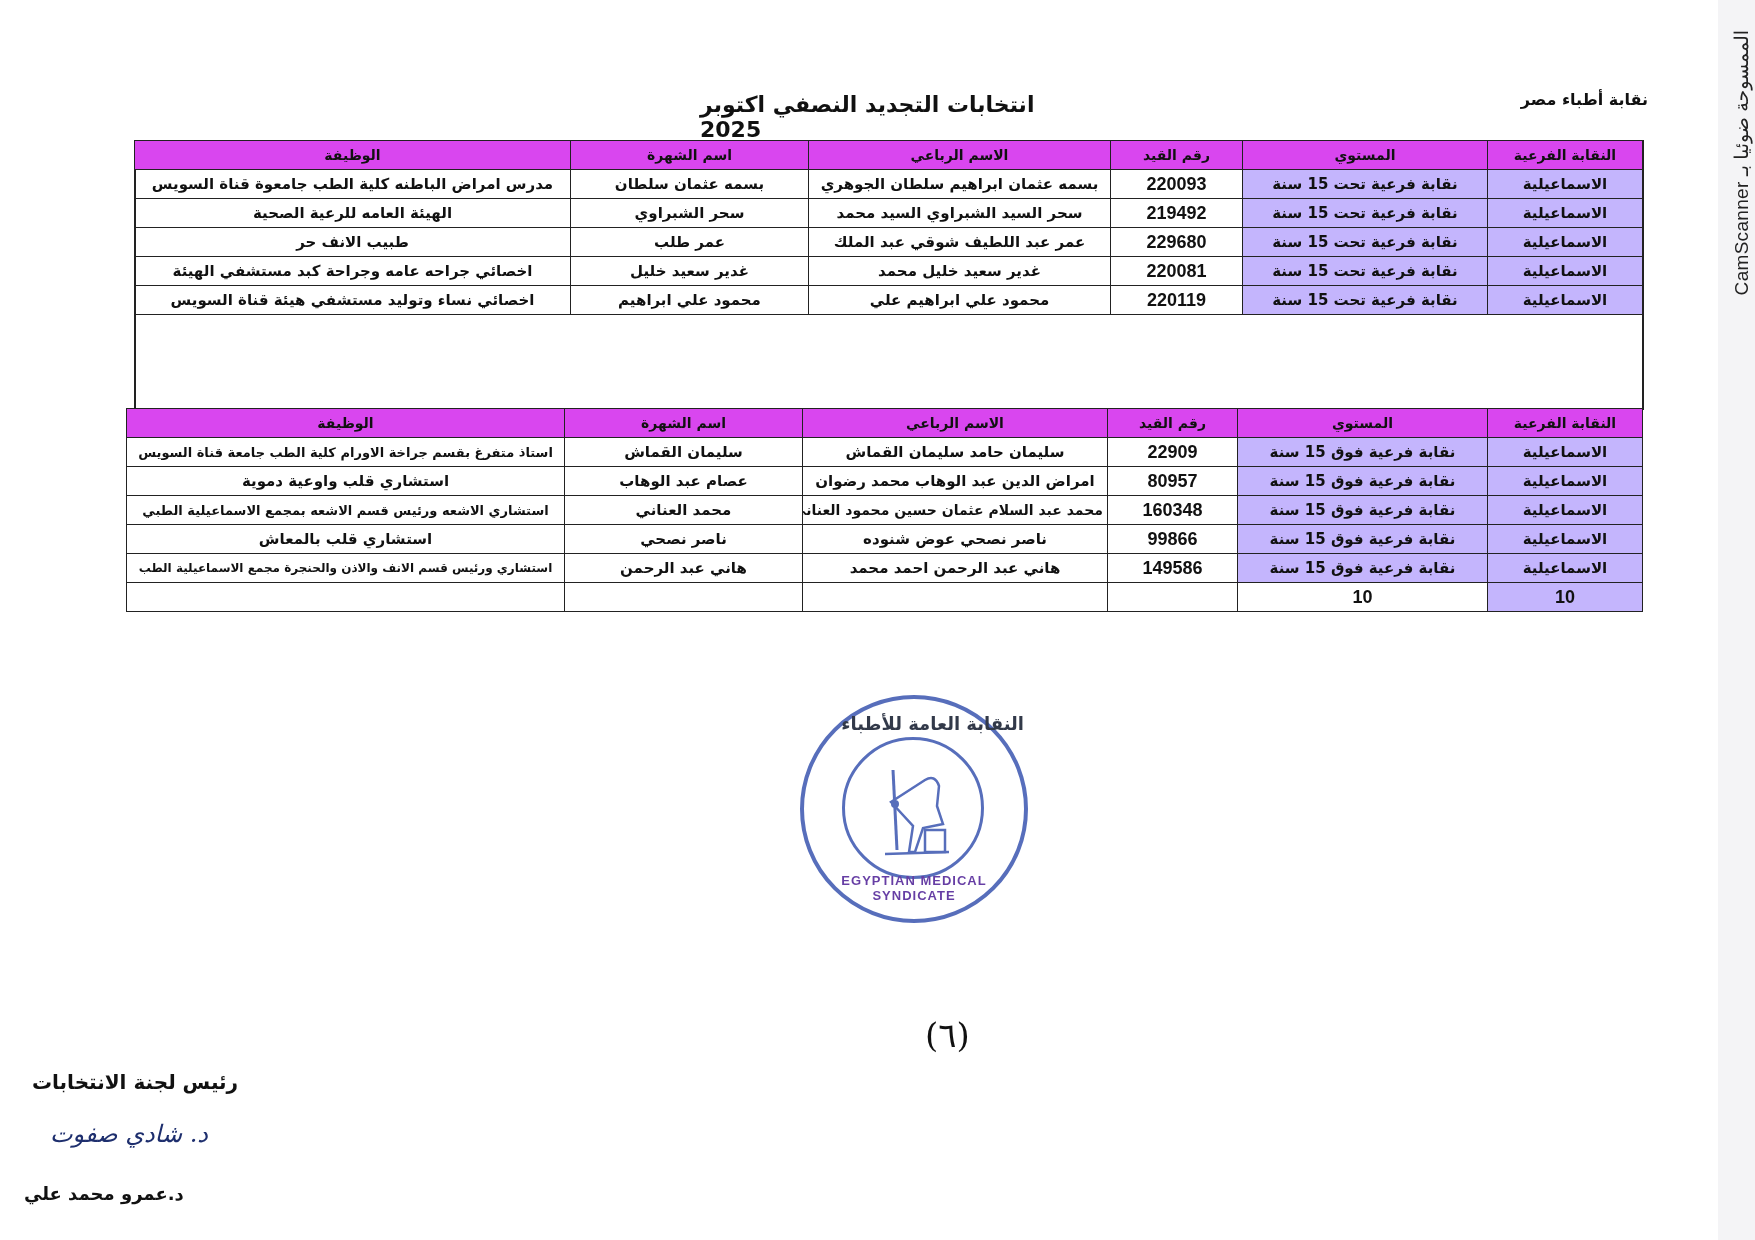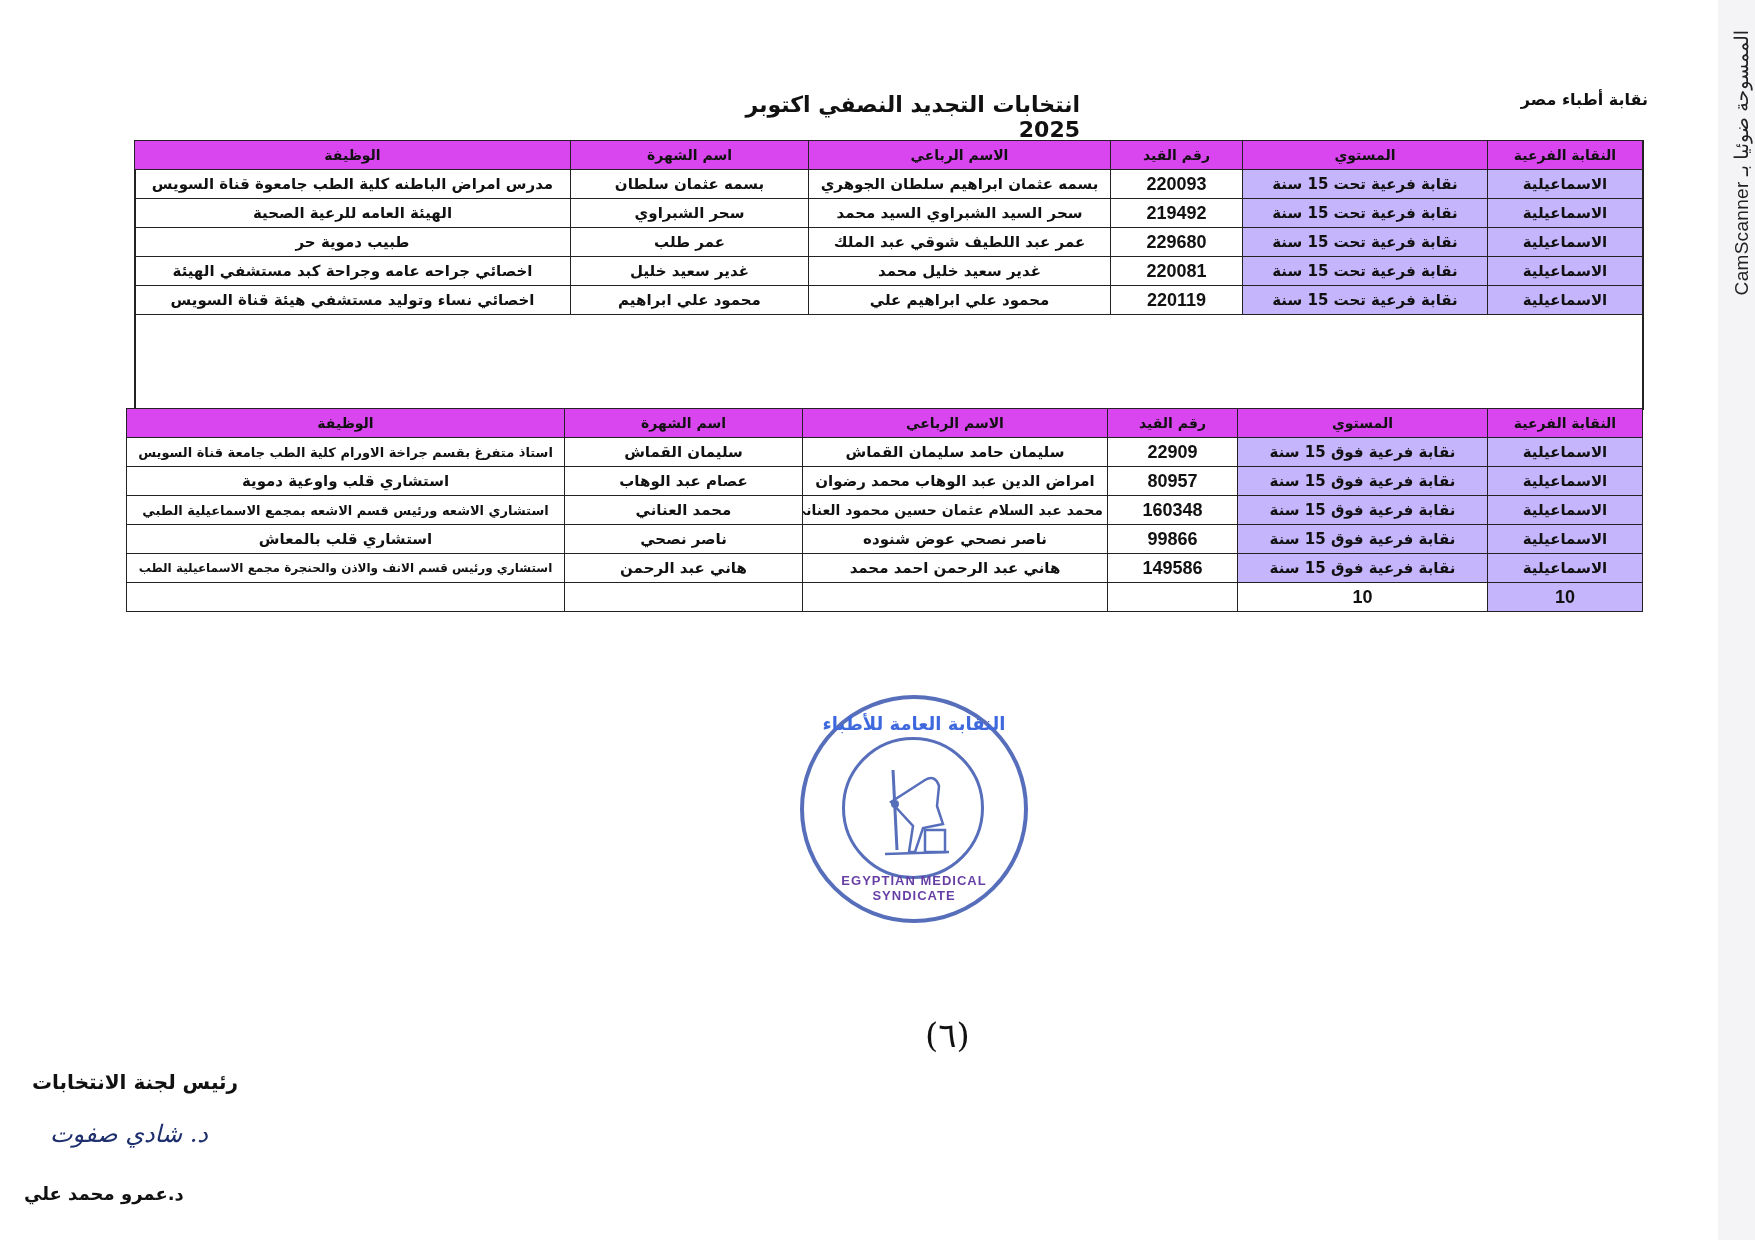--- a/index.html
+++ b/index.html
@@ -1,30 +1,30 @@
 <!DOCTYPE html>
 <html><head>
 <meta charset="utf-8">
 <style>
   html,body{margin:0;padding:0;background:#fff;}
   body{width:1755px;height:1240px;position:relative;overflow:hidden;font-family:"DejaVu Sans","Liberation Sans",sans-serif;color:#111;}
   .page{position:absolute;left:0;top:0;width:1718px;height:1220px;background:#fff;}
   .sidebar-strip{position:absolute;right:0;top:0;width:37px;height:1240px;background:#f4f4f6;}
   .cam{position:absolute;right:2px;top:30px;writing-mode:vertical-rl;transform:rotate(180deg);font-family:"Liberation Sans",sans-serif;font-size:19px;color:#222;letter-spacing:0.3px;white-space:nowrap;}
   .org{position:absolute;right:70px;top:90px;font-weight:bold;font-size:16px;direction:rtl;}
-  .title{position:absolute;left:700px;top:92px;width:380px;text-align:right;font-weight:bold;font-size:22px;direction:rtl;}
+  .title{position:absolute;left:700px;top:92px;width:380px;text-align:left;font-weight:bold;font-size:22px;direction:rtl;}
   .tbl{position:absolute;border-collapse:collapse;direction:rtl;table-layout:fixed;}
   .tbl td,.tbl th{border:1.5px solid #222;height:28px;padding:0 4px;text-align:center;font-size:15px;font-weight:bold;white-space:nowrap;overflow:hidden;}
   .tbl th{background:#d946ef;font-size:14px;}
   .tbl td.branch,.tbl td.level{background:#c4b5fd;}
   .tbl td.reg{font-family:"Liberation Sans",sans-serif;font-size:18px;}
   .frame{position:absolute;left:134px;top:140px;width:1506px;height:268px;border:2px solid #222;border-top:none;}
   .stamp{position:absolute;left:800px;top:695px;width:220px;height:220px;border-radius:50%;border:4px solid #3a55b0;opacity:0.85;}
   .stamp-inner{position:absolute;left:38px;top:38px;width:136px;height:136px;border-radius:50%;border:3px solid #3a55b0;}
-  .stamp-ar{position:absolute;left:0;top:14px;width:220px;text-align:center;color:#1d4ed8;font-size:18px;font-weight:bold;direction:rtl;}
+  .stamp-ar{position:absolute;left:0;top:14px;width:220px;text-align:right;color:#0f172a;font-size:18px;font-weight:bold;direction:rtl;}
   .stamp-en{position:absolute;left:0;bottom:16px;width:220px;text-align:center;color:#4c1d95;font-size:13px;font-weight:bold;letter-spacing:1px;font-family:"Liberation Sans",sans-serif;}
   .pagenum{position:absolute;left:925px;top:1015px;font-size:34px;font-family:"DejaVu Serif",serif;}
   .sig-title{position:absolute;left:32px;top:1070px;font-size:20px;font-weight:bold;direction:rtl;}
   .sig-hand{position:absolute;left:50px;top:1120px;font-size:24px;color:#1e2f6e;font-style:italic;direction:rtl;font-family:"DejaVu Serif",serif;}
   .sig-name{position:absolute;left:24px;top:1183px;font-size:18px;font-weight:bold;direction:rtl;}
 </style>
 </head>
 <body>
 
 <div class="page">
@@ -67,21 +67,21 @@
       <td>سحر السيد الشبراوي السيد محمد</td>
       <td>سحر الشبراوي</td>
       <td>الهيئة العامه للرعية الصحية</td>
     </tr>
     <tr>
       <td class="branch">الاسماعيلية</td>
       <td class="level">نقابة فرعية تحت 15 سنة</td>
       <td class="reg">229680</td>
       <td>عمر عبد اللطيف شوقي عبد الملك</td>
       <td>عمر طلب</td>
-      <td>طبيب دموية حر</td>
+      <td>طبيب الانف حر</td>
     </tr>
     <tr>
       <td class="branch">الاسماعيلية</td>
       <td class="level">نقابة فرعية تحت 15 سنة</td>
       <td class="reg">220081</td>
       <td>غدير سعيد خليل محمد</td>
       <td>غدير سعيد خليل</td>
       <td>اخصائي جراحه عامه وجراحة كبد مستشفي الهيئة</td>
     </tr>
     <tr>

